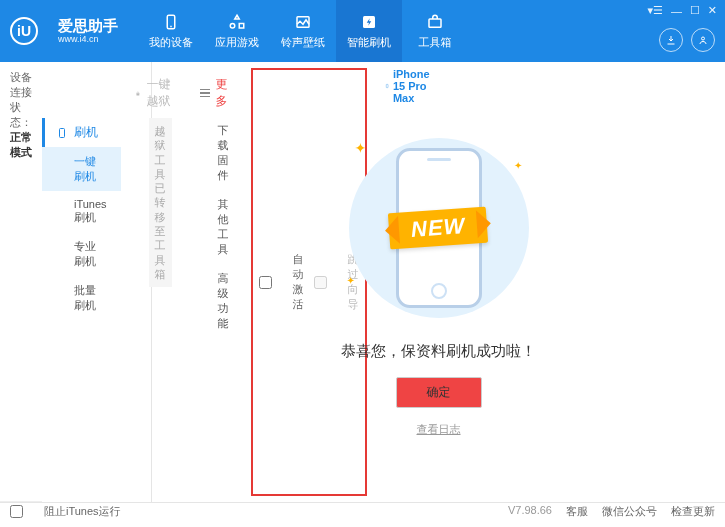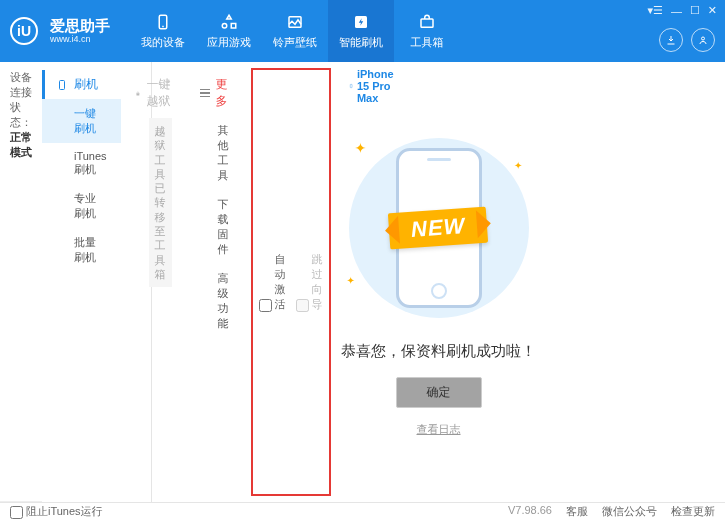--- a/index.html
+++ b/index.html
@@ -1,49 +1,49 @@
 <!DOCTYPE html>
 <html><head>
 <meta charset="utf-8">
 <style>
 * { margin: 0; padding: 0; box-sizing: border-box; }
 body { font-family: "Microsoft YaHei", Arial, sans-serif; font-size: 12px; color: #333; background: #fff; width: 725px; height: 527px; overflow: hidden; }
 
 
 .header { background: #1e88e5; height: 62px; display: flex; align-items: center; padding: 0 10px; color: #fff; position: relative; }
 .logo-area { display: flex; align-items: center; margin-right: 20px; }
-.logo-circle { width: 28px; height: 28px; border: 2px solid #fff; border-radius: 50%; display: flex; align-items: center; justify-content: center; font-weight: bold; font-size: 14px; margin-right: 12px; }
+.logo-circle { width: 28px; height: 28px; border: 2px solid #fff; border-radius: 50%; display: flex; align-items: center; justify-content: center; font-weight: bold; font-size: 14px; margin-right: 20px; }
 .logo-text { display: flex; flex-direction: column; }
 .logo-title { font-size: 15px; font-weight: bold; line-height: 1.1; }
 .logo-sub { font-size: 9px; opacity: 0.9; }
 .nav { display: flex; align-items: stretch; height: 100%; }
 .nav-item { width: 66px; display: flex; flex-direction: column; align-items: center; justify-content: center; cursor: pointer; gap: 3px; font-size: 11px; }
 .nav-item.active { background: #1976d2; }
 .nav-icon { width: 20px; height: 20px; display: flex; align-items: center; justify-content: center; }
 .top-controls { position: absolute; right: 8px; top: 4px; display: flex; gap: 8px; align-items: center; }
 .top-controls span { cursor: pointer; font-size: 11px; opacity: 0.9; }
 .header-right-icons { position: absolute; right: 10px; bottom: 10px; display: flex; gap: 8px; }
 .circle-btn { width: 24px; height: 24px; border: 1.5px solid rgba(255,255,255,0.7); border-radius: 50%; display: flex; align-items: center; justify-content: center; cursor: pointer; }
 
 
 .body { display: flex; height: 440px; }
 .sidebar { width: 152px; border-right: 1px solid #e5e5e5; display: flex; flex-direction: row; }
 .status-bar { padding: 8px 10px; font-size: 11px; color: #666; border-bottom: 1px solid #eee; }
 .status-val { color: #333; font-weight: bold; }
 .side-section { padding: 8px 0 0 0; }
 .side-head { display: flex; align-items: center; padding: 6px 14px; font-size: 12px; color: #ef4444; gap: 6px; }
-.side-head.blue { color: #1e88e5; border-left: 3px solid #1e88e5; padding-left: 11px; }
+.side-head.blue { color: #1e88e5; border-left: 3px solid #1e88e5; padding-left: 11px; margin-top: 48px; }
 .side-item { padding: 7px 14px 7px 32px; font-size: 11px; color: #555; cursor: pointer; }
 .side-item.active { background: #e3f2fd; color: #1e88e5; }
 .side-item.disabled { color: #aaa; }
 .side-item.boxed { background: #f5f5f5; margin: 2px 14px 2px 28px; padding: 6px 6px; text-align: center; line-height: 1.3; }
 .side-lock { color: #bbb; }
 
 .checkbox-row { margin: 6px 8px; padding: 8px 6px; border: 2px solid #e53935; display: flex; gap: 10px; align-items: center; }
-.cb-item { display: flex; align-items: flex-end; gap: 3px; font-size: 11px; color: #666; }
+.cb-item { display: flex; align-items: center; gap: 21px; font-size: 11px; color: #666; }
 .cb-item.disabled { color: #bbb; }
 .cb-item input { cursor: pointer; }
 
 .device-info { padding: 6px 10px; font-size: 11px; }
 .device-name { color: #1e88e5; font-weight: bold; display: flex; align-items: center; gap: 4px; }
 
 
 .main { flex: 1; display: flex; flex-direction: column; align-items: center; justify-content: center; position: relative; }
 .illustration { position: relative; width: 240px; height: 200px; display: flex; align-items: center; justify-content: center; }
 .circle-bg { width: 180px; height: 180px; background: #e3f2fd; border-radius: 50%; position: absolute; }
@@ -52,21 +52,21 @@
 .phone::after { content: ''; position: absolute; bottom: 6px; left: 50%; transform: translateX(-50%); width: 12px; height: 12px; border: 2px solid #cde1f5; border-radius: 50%; }
 .ribbon { position: absolute; z-index: 3; background: #ffb300; color: #fff; font-weight: bold; font-style: italic; font-size: 22px; padding: 5px 22px; transform: rotate(-4deg); border-radius: 2px; letter-spacing: 1px; box-shadow: 0 2px 4px rgba(0,0,0,0.15); }
 .ribbon::before, .ribbon::after { content: ''; position: absolute; top: 3px; width: 0; height: 0; border: 14px solid transparent; }
 .ribbon::before { left: -18px; border-right-color: #ff9800; }
 .ribbon::after { right: -18px; border-left-color: #ff9800; }
 .sparkle { position: absolute; color: #ffb300; font-size: 14px; }
 .s1 { top: 12px; left: 36px; }
 .s2 { top: 32px; right: 36px; font-size: 10px; }
 .s3 { bottom: 42px; left: 28px; font-size: 10px; }
 .success-msg { font-size: 15px; color: #333; margin-top: 14px; }
-.ok-btn { margin-top: 16px; padding: 6px 30px; border: 1px solid #ccc; background: #a3a3a3; cursor: pointer; font-size: 12px; color: #333; border-radius: 2px; text-align: right; }
+.ok-btn { margin-top: 16px; padding: 6px 30px; border: 1px solid #ccc; background: #ef4444; cursor: pointer; font-size: 12px; color: #333; border-radius: 2px; text-align: right; }
 .log-link { margin-top: 14px; font-size: 11px; color: #999; cursor: pointer; text-decoration: underline; }
 
 
 .footer { height: 17px; border-top: 1px solid #e5e5e5; display: flex; align-items: center; padding: 0 10px; font-size: 11px; color: #666; justify-content: space-between; }
 .footer-left { display: flex; align-items: center; gap: 4px; }
 .footer-right { display: flex; gap: 14px; align-items: flex-start; }
 .footer-right span { cursor: pointer; }
 .ver { color: #999; }
 
 .hamburger { display: inline-flex; flex-direction: column; gap: 2px; }
@@ -182,22 +182,22 @@
 
     <div class="side-section">
       <div class="side-head">
         <span class="hamburger">
             <i></i>
             <i></i>
             <i></i>
           </span>
         <span>更多</span>
       </div>
+      <div class="side-item">下载固件</div>
       <div class="side-item">其他工具</div>
-      <div class="side-item">下载固件</div>
       <div class="side-item">高级功能</div>
     </div>
 
     <div style="flex:1"></div>
 
     <div class="checkbox-row">
       <label class="cb-item">
         <input type="checkbox" style="">
           <span>自动激活</span>
       </label>

